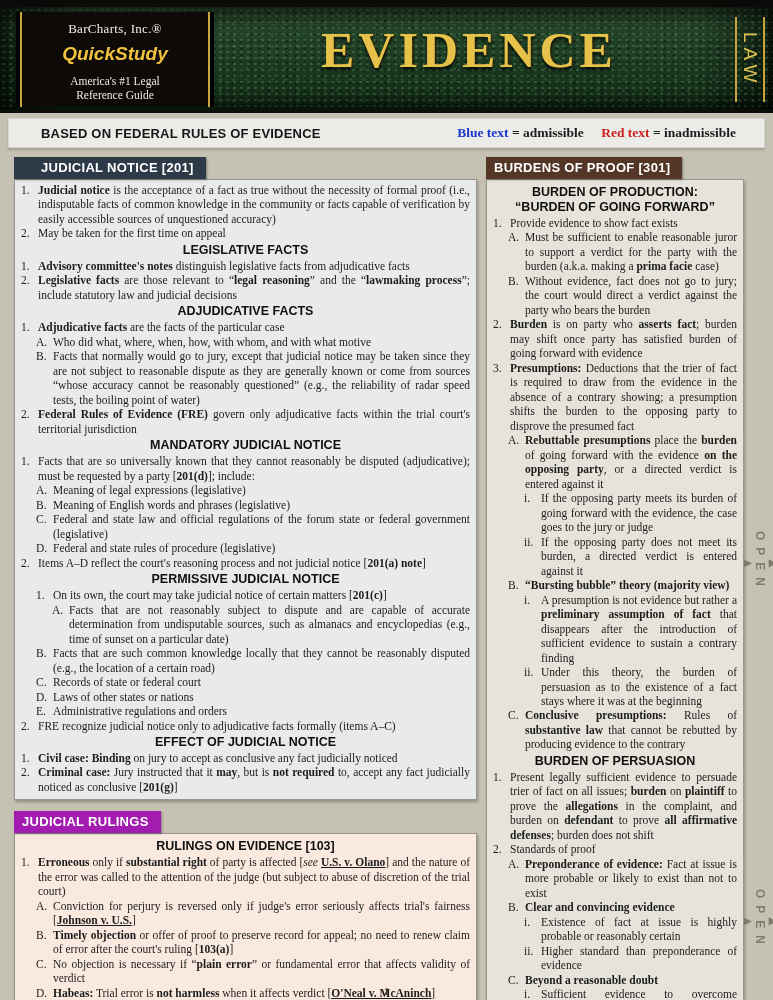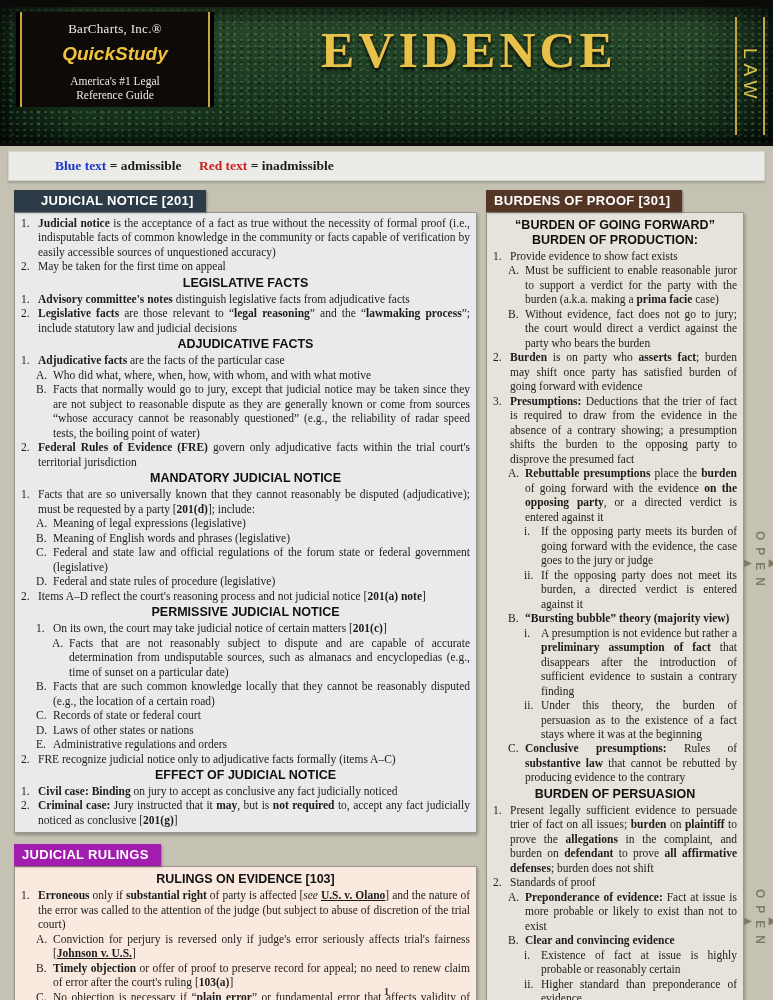--- a/index.html
+++ b/index.html
@@ -1,21 +1,21 @@
 <!DOCTYPE html>
 <html><head>
 <meta charset="utf-8">
 <style>
   * { margin:0; padding:0; box-sizing:border-box; }
   html,body { width:773px; }
   body { font-family:"Liberation Serif", serif; background:#a8a498; }
   .sheet { position:relative; width:773px; height:1000px; background:#c5c1b3; overflow:hidden; }
 
   
-  .masthead { position:relative; height:146px; border-top:7px solid #0a0a08; border-bottom:3px solid #0d0d0b;
+  .masthead { position:relative; height:113px; border-top:7px solid #0a0a08; border-bottom:3px solid #0d0d0b;
     background-color:#16311a;
     background-image:
       radial-gradient(rgba(125,185,115,.30) 1px, transparent 1.7px),
       radial-gradient(rgba(0,0,0,.42) 1px, transparent 1.7px),
       radial-gradient(rgba(95,155,90,.20) 1.2px, transparent 2.1px),
       linear-gradient(90deg, rgba(0,0,0,.55) 0%, rgba(0,0,0,0) 10%, rgba(0,0,0,0) 90%, rgba(0,0,0,.55) 100%),
       linear-gradient(180deg,#2a4b2e 0%, #1b3a22 55%, #112a16 100%);
     background-size:7px 6px, 9px 7px, 13px 11px, 100% 100%, 100% 100%;
     background-position:0 0, 3px 3px, 6px 1px, 0 0, 0 0;
     box-shadow: inset 0 10px 16px rgba(0,0,0,.55), inset 0 -9px 14px rgba(0,0,0,.5);
@@ -88,20 +88,21 @@
       <div class="logo-tagline">
           <div>America's #1 Legal</div>
           <div>Reference Guide</div>
         </div>
     </div>
     <h1 class="spine-title">EVIDENCE</h1>
     <div class="law-tab">LAW</div>
   </header>
 
   <div class="subbar">
+    <div class="subbar-left">BASED ON FEDERAL RULES OF EVIDENCE</div>
     <div class="legend">
       <span class="lg-item"><span class="lg-term" id="lg-term-0" style="color: rgb(27, 53, 200);">Blue text</span><span> = admissible</span></span>
       <span class="lg-item"><span class="lg-term" id="lg-term-1" style="color: rgb(204, 30, 30);">Red text</span><span> = inadmissible</span></span>
     </div>
   </div>
 
   <main class="columns">
     <div class="col col-left" id="col-0">
         <section class="section"><div class="sec-bar" style="background: rgb(44, 59, 71); padding-left: 27px;">JUDICIAL NOTICE [201]</div><div class="panel" style="background: rgb(232, 234, 235);">
             <div class="item l1">
@@ -234,22 +235,22 @@
             </div>
             <div class="item l2">
               <span class="mk">D.</span>
               <span class="bd"><span class="s-b">Habeas:</span><span class="s-n"> Trial error is </span><span class="s-b">not harmless</span><span class="s-n"> when it affects verdict [</span><span class="s-bu">O'Neal v. McAninch</span><span class="s-n">]</span></span>
             </div>
           </div></section>
       </div>
     <div class="col col-right" id="col-1">
         <section class="section"><div class="sec-bar" style="background: rgb(84, 54, 39);">BURDENS OF PROOF [301]</div><div class="panel" style="background: rgb(230, 227, 218);">
             <div class="center-head">
+              <div>BURDEN OF PRODUCTION:</div>
               <div>“BURDEN OF GOING FORWARD”</div>
-              <div>BURDEN OF PRODUCTION:</div>
             </div>
             <div class="item l1">
               <span class="mk">1.</span>
               <span class="bd"><span class="s-n">Provide evidence to show fact exists</span></span>
             </div>
             <div class="item l2">
               <span class="mk">A.</span>
               <span class="bd"><span class="s-n">Must be sufficient to enable reasonable juror to support a verdict for the party with the burden (a.k.a. making a </span><span class="s-b">prima facie</span><span class="s-n"> case)</span></span>
             </div>
             <div class="item l2">

